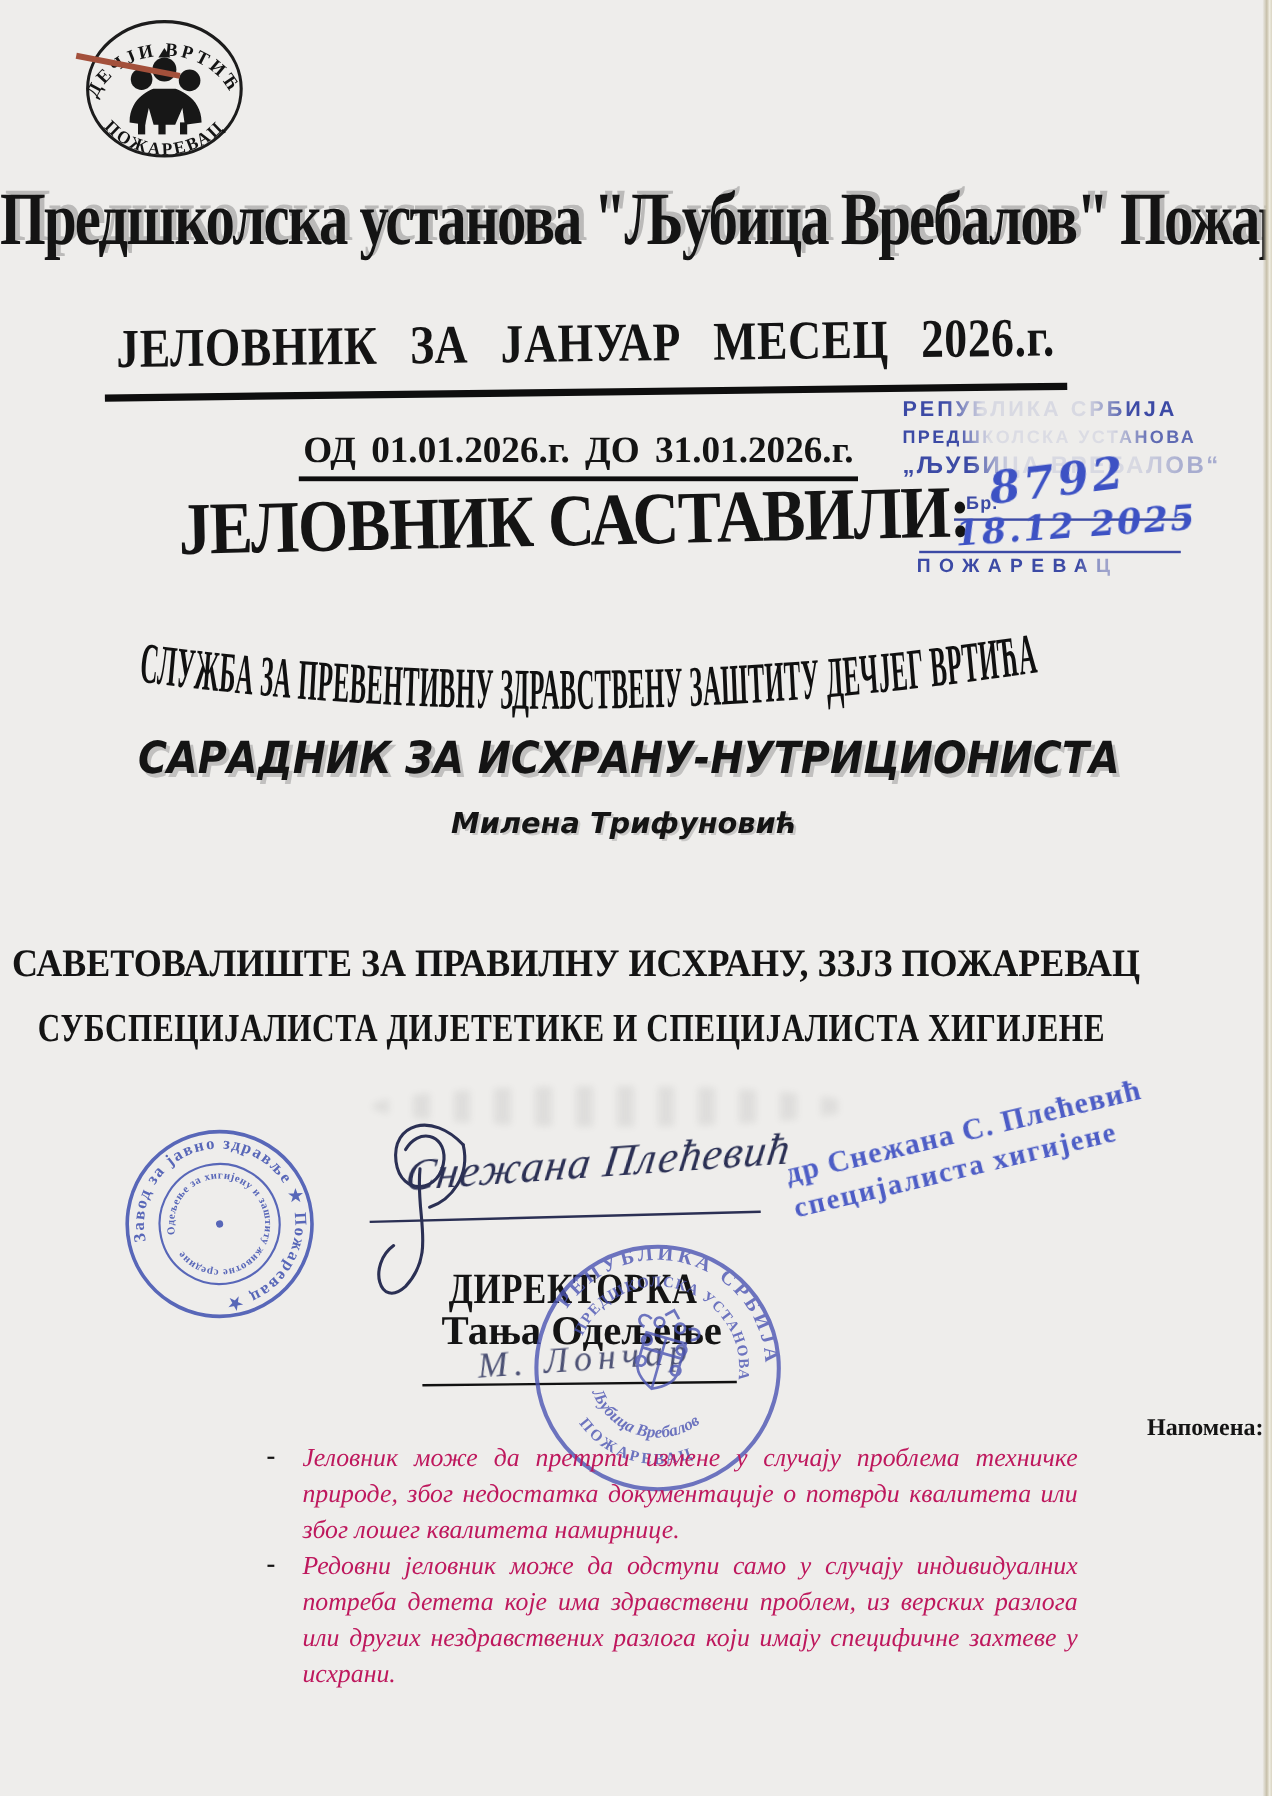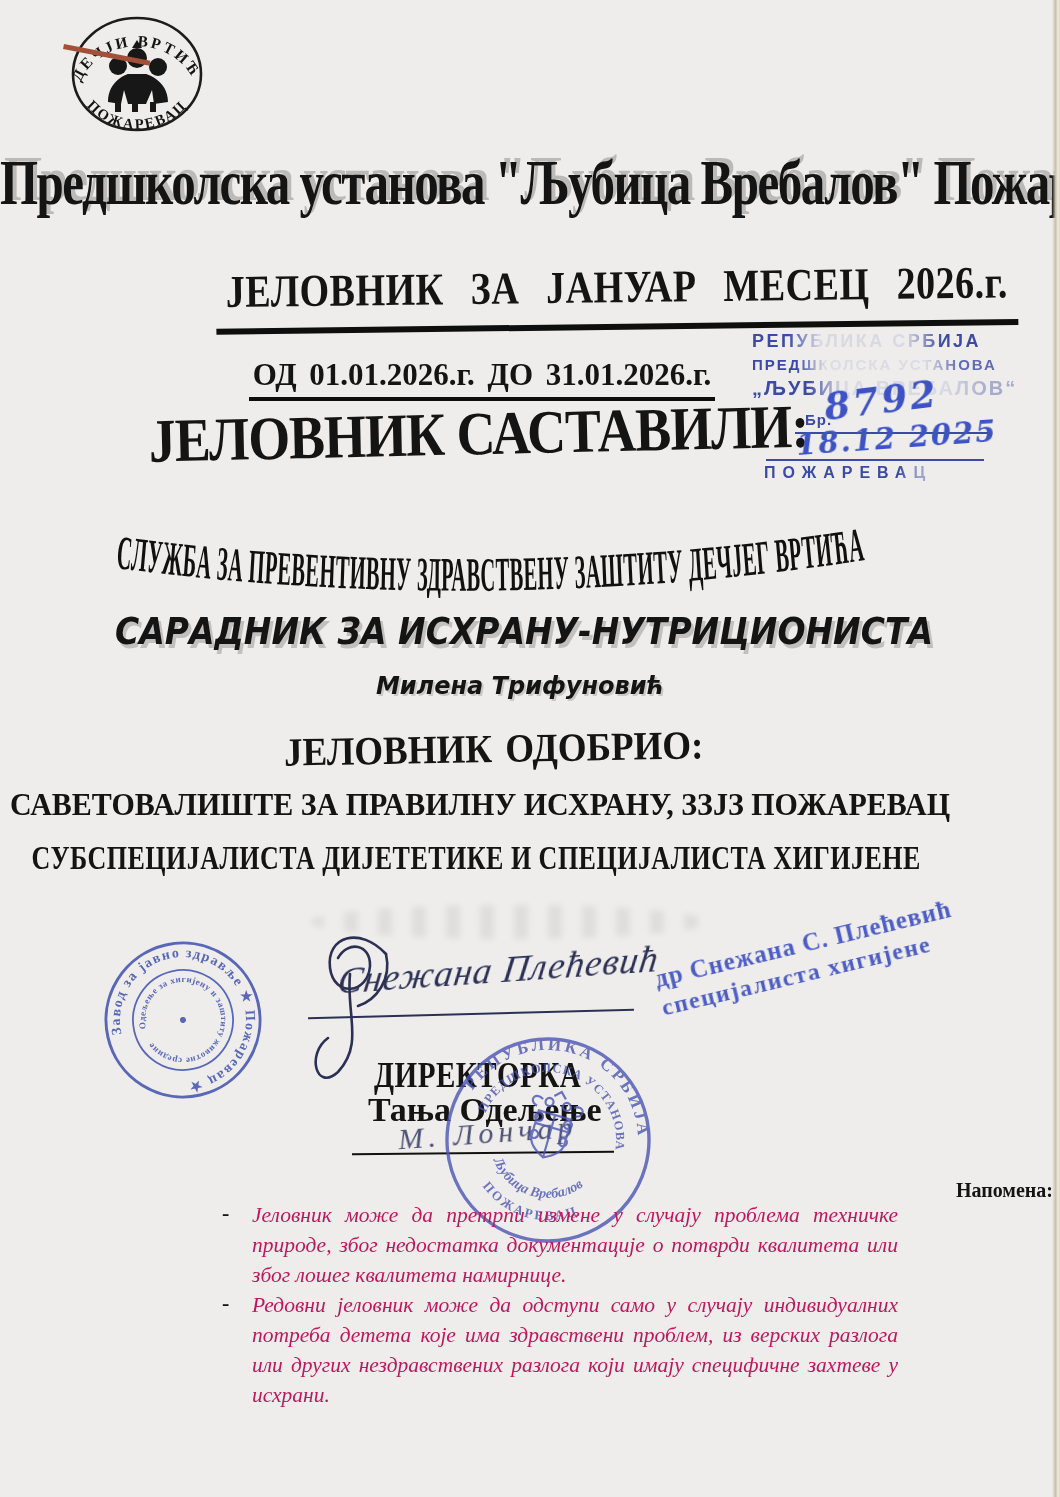--- a/index.html
+++ b/index.html
@@ -6,21 +6,21 @@
   .page{position:relative;width:1060px;height:1497px;background:#eeedeb;overflow:hidden;
         font-family:"Liberation Serif","DejaVu Serif",serif;color:#141414;}
   .abs{position:absolute;}
   .cline{position:absolute;left:0;width:100%;text-align:center;white-space:nowrap;}
   .cline>span{display:inline-block;position:relative;}
 
   
   .inst-title{top:146px;font-weight:bold;font-size:49px;letter-spacing:-1.5px;}
   .inst-title>span{transform:scaleY(1.28);transform-origin:top center;
         text-shadow:4px -3px 0 rgba(125,125,125,.45);}
-  .menu-title{top:266px;font-weight:bold;font-size:38px;letter-spacing:.5px;word-spacing:17px;text-align:right;}
+  .menu-title{top:266px;font-weight:bold;font-size:38px;letter-spacing:.5px;word-spacing:17px;}
   .menu-title>span{left:-42px;transform:rotate(-.7deg) scaleY(1.2);transform-origin:center;
         border-bottom:5px solid #0e0e0e;padding:0 10px 9px;}
   .date-range{top:357px;font-weight:bold;font-size:31px;word-spacing:5px;}
   .date-range>span{left:-48px;border-bottom:4px solid #0e0e0e;padding:0 4px 4px;}
   .composed{top:402px;font-weight:bold;font-size:55px;letter-spacing:-1px;}
   .composed>span{left:-52px;transform:rotate(-1.3deg) scale(.98,1.12);transform-origin:center;}
   .role-line{top:612px;font-family:"DejaVu Sans","Liberation Sans",sans-serif;
         font-weight:bold;font-style:italic;font-size:33px;}
   .role-line>span{left:-6px;transform:scaleY(1.12);text-shadow:3px 3px 0 rgba(110,110,110,.35);}
   .nutr-name{top:672px;font-family:"DejaVu Sans","Liberation Sans",sans-serif;
@@ -166,23 +166,20 @@
     </text>
   </svg>
 
   <div class="cline role-line">
     <span>САРАДНИК ЗА ИСХРАНУ-НУТРИЦИОНИСТА</span>
   </div>
   <div class="cline nutr-name">
     <span>Милена Трифуновић</span>
   </div>
 
-  <div class="cline approved">
-    <span>ЈЕЛОВНИК ОДОБРИО:</span>
-  </div>
   <div class="cline approving">
     <span>САВЕТОВАЛИШТЕ ЗА ПРАВИЛНУ ИСХРАНУ, ЗЗЈЗ ПОЖАРЕВАЦ</span>
   </div>
   <div class="cline specialty">
     <span>СУБСПЕЦИЈАЛИСТА ДИЈЕТЕТИКЕ И СПЕЦИЈАЛИСТА ХИГИЈЕНЕ</span>
   </div>
 
   <div class="abs smudge"></div>
 
   <svg class="abs stamp-left" viewBox="0 0 174 174">

